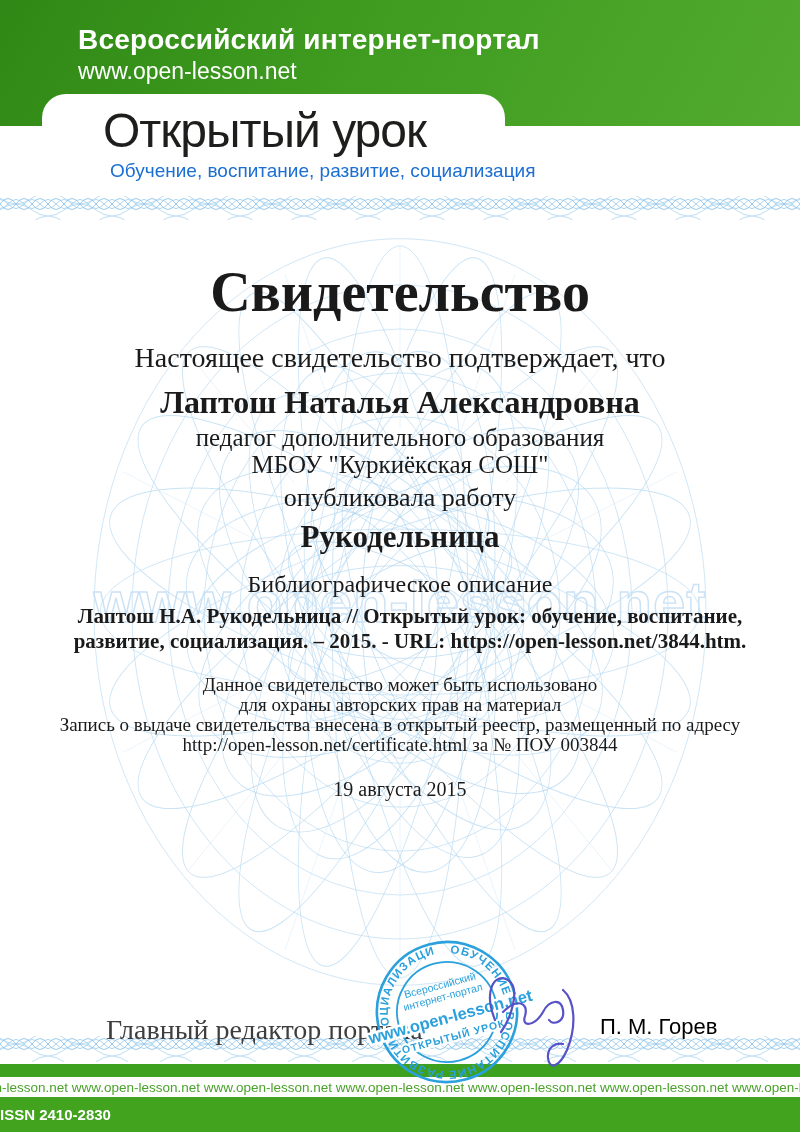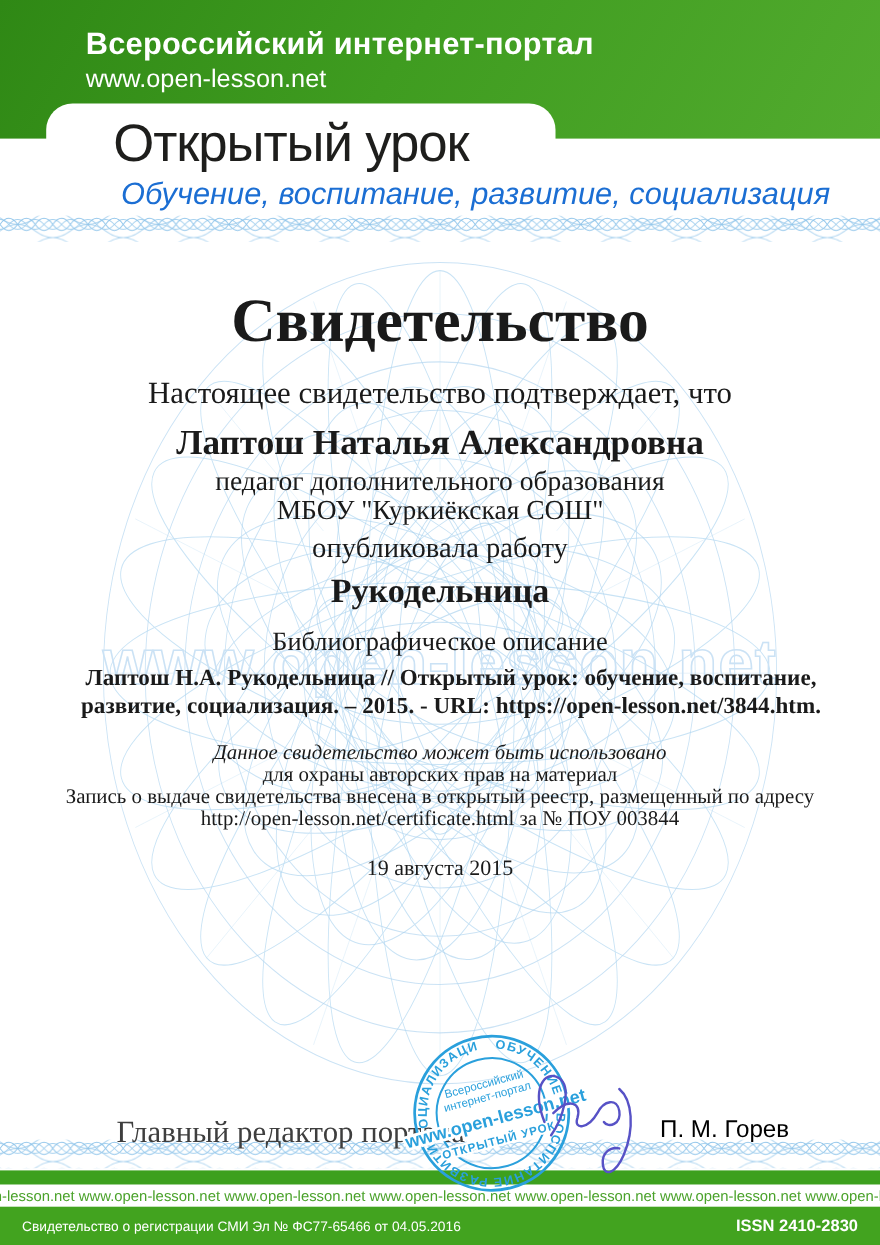--- a/index.html
+++ b/index.html
@@ -8,35 +8,35 @@
   .abs{position:absolute;}
   
   .green-header{left:0;top:0;width:800px;height:126px;
     background:linear-gradient(120deg,#2f8815 0%,#3f9c20 45%,#52ab2e 100%);}
   .portal-title{left:78px;top:24px;color:#fff;font-family:"Liberation Sans",sans-serif;
     font-size:28px;font-weight:bold;letter-spacing:.2px;}
   .portal-url{left:78px;top:58px;color:#fff;font-family:"Liberation Sans",sans-serif;font-size:23px;}
   .logo-card{left:42px;top:94px;width:463px;height:98px;background:#fff;border-radius:24px;z-index:2;}
   .logo-title{left:103px;top:103px;font-family:"Liberation Sans",sans-serif;font-size:48px;
     color:#1e1e1c;letter-spacing:-1px;z-index:3;white-space:nowrap;}
-  .logo-subtitle{left:110px;top:160px;font-family:"Liberation Sans",sans-serif;font-style:italic;
-    font-size:28px;color:#1b6ed3;z-index:3;white-space:nowrap;}
+  .logo-subtitle{left:110px;top:160px;font-family:"Liberation Sans",sans-serif;
+    font-size:19px;color:#1b6ed3;z-index:3;white-space:nowrap;}
   
   .cline{left:0;right:0;text-align:center;z-index:1;margin-top:16px;}
   .cert-title{top:244px;font-size:56px;font-weight:bold;}
   .intro{top:326px;font-size:28px;}
   .r-name{top:368px;font-size:32px;font-weight:bold;}
   .r-role{top:408px;font-size:25px;}
   .r-school{top:435px;font-size:25px;}
   .action{top:467px;font-size:26px;}
   .work{top:503px;font-size:31px;font-weight:bold;}
   .bib-label{top:555px;font-size:24px;}
   .bib-bold{top:588px;font-size:21px;font-weight:bold;line-height:25px;padding-left:20px;}
   .usage{font-size:19px;line-height:20px;}
-  .u1{top:659px;font-style:italic;} .u2{top:679px;} .u3{top:699px;} .u4{top:719px;}
+  .u1{top:659px;} .u2{top:679px;} .u3{top:699px;} .u4{top:719px;}
   .issue-date{top:762px;font-size:20px;}
   
   .editor-label{left:106px;top:1014px;font-family:Liberation Serif, serif;
     font-size:28px;color:#3e3e3e;z-index:1;}
   .editor-name{left:600px;top:1014px;font-family:"Liberation Sans",sans-serif;
     font-size:22px;color:#000000;z-index:1;}
   
   .green-strip{left:0;top:1064px;width:800px;height:13px;background:#3da01e;z-index:1;}
   .url-strip{left:0;top:1077px;width:800px;height:20px;background:#fff;overflow:hidden;
     display:flex;justify-content:center;align-items:center;white-space:nowrap;z-index:1;
@@ -187,15 +187,14 @@
   <g fill="none" stroke="#5752c6" stroke-width="2.2" stroke-linecap="round" stroke-linejoin="round">
     <path d="M150 100 C138 70 150 52 163 60 C176 68 166 98 156 112"></path>
     <path d="M158 92 C172 78 184 82 180 96 C176 108 190 106 198 92 C204 80 216 78 218 90 C220 102 208 106 204 100"></path>
     <path d="M218 70 C230 80 232 106 222 130 C214 148 204 150 203 138 C202 128 210 122 218 124"></path>
   </g>
 </svg>
 
 <div class="abs green-strip"></div>
 <div class="abs url-strip">www.open-lesson.net www.open-lesson.net www.open-lesson.net www.open-lesson.net www.open-lesson.net www.open-lesson.net www.open-lesson.net www.open-lesson.net www.open-lesson.net</div>
 <div class="abs green-footer">
-  <span class="footer-reg">Свидетельство о регистрации СМИ Эл № ФС77-65466 от 04.05.2016</span>
   <span class="footer-issn">ISSN 2410-2830</span>
 </div>
 
 </body></html>

